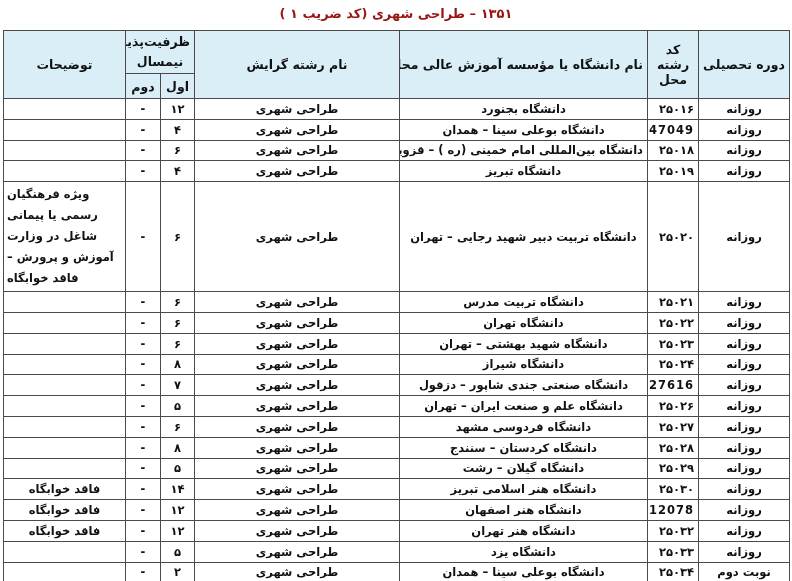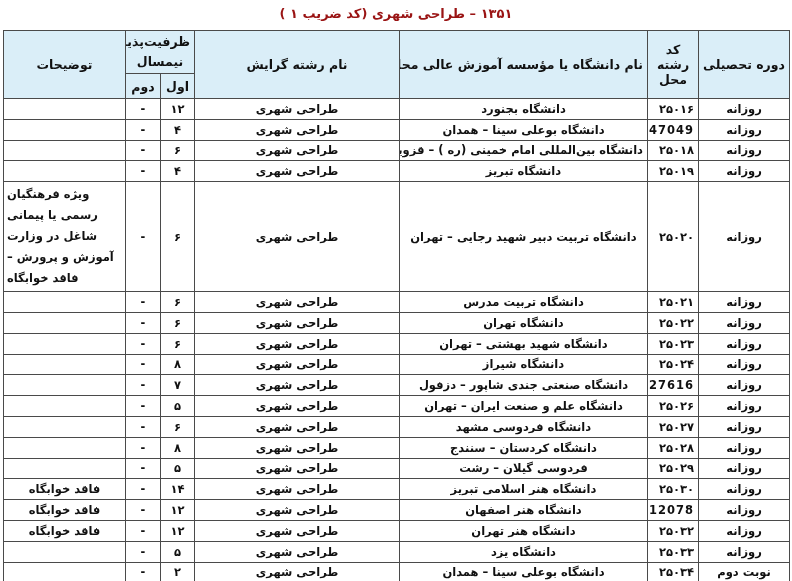--- a/index.html
+++ b/index.html
@@ -165,21 +165,21 @@
     <td class="code">۲۵۰۲۸</td>
     <td class="r">دانشگاه کردستان – سنندج</td>
     <td class="r">طراحی شهری</td>
     <td class="c">۸</td>
     <td class="c">-</td>
     <td class="r"></td>
   </tr>
       <tr>
     <td class="c">روزانه</td>
     <td class="code">۲۵۰۲۹</td>
-    <td class="r">فردوسی گیلان – رشت</td>
+    <td class="r">دانشگاه گیلان – رشت</td>
     <td class="r">طراحی شهری</td>
     <td class="c">۵</td>
     <td class="c">-</td>
     <td class="r"></td>
   </tr>
       <tr>
     <td class="c">روزانه</td>
     <td class="code">۲۵۰۳۰</td>
     <td class="r">دانشگاه هنر اسلامی تبریز</td>
     <td class="r">طراحی شهری</td>

